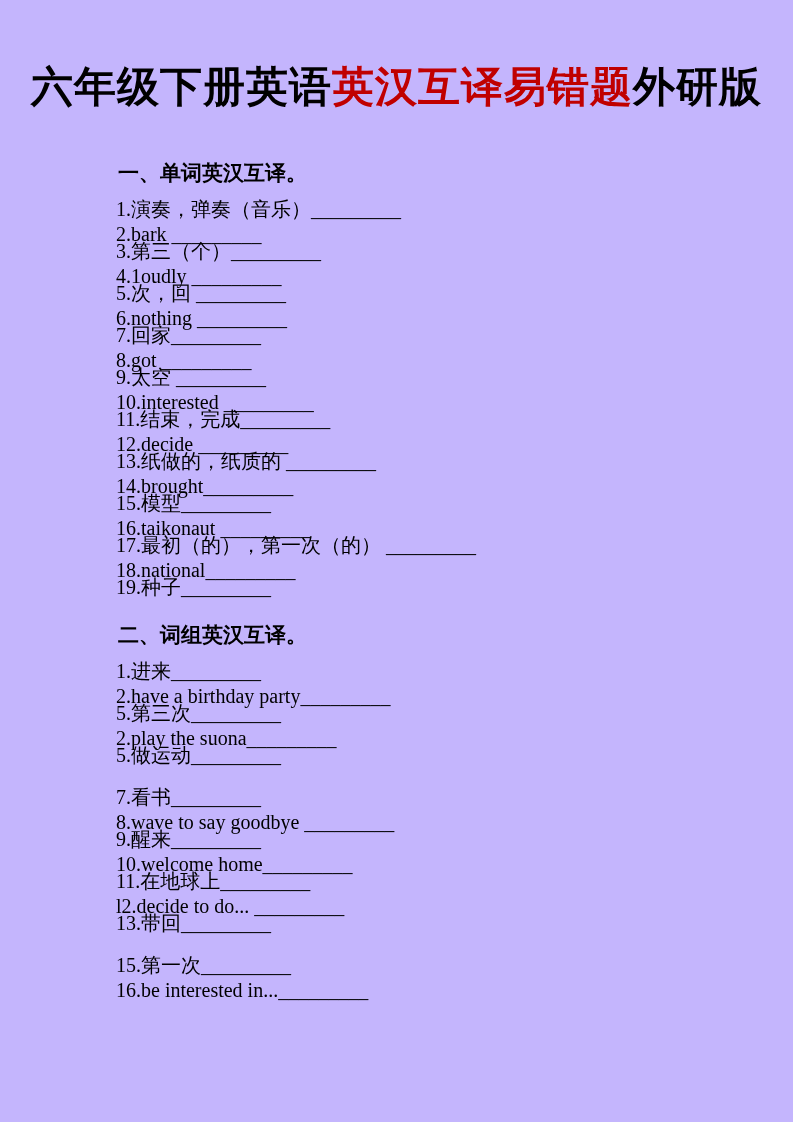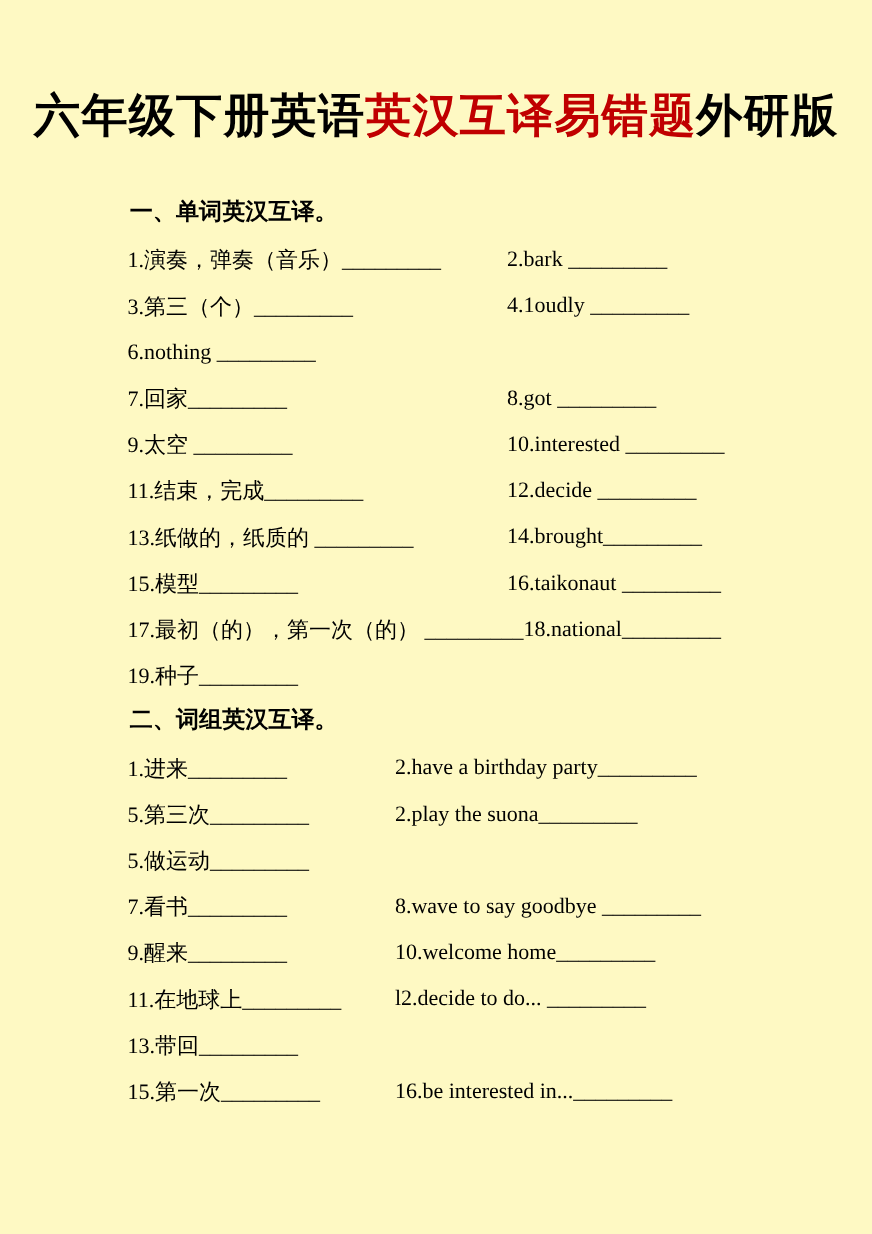--- a/index.html
+++ b/index.html
@@ -4,23 +4,23 @@
 <style>
   html, body {
     margin: 0;
     padding: 0;
     background: #ffffff;
   }
   .page {
     position: relative;
     width: 793px;
     height: 1122px;
-    background: #fef9c3;
+    background: #c4b5fd;
     box-sizing: border-box;
-    padding-top: 84px;
+    padding-top: 65px;
     overflow: hidden;
     font-family: "Liberation Serif", "DejaVu Serif", serif;
     color: #000000;
   }
   .doc-title {
     text-align: center;
     font-size: 42px;
     font-weight: bold;
     line-height: 44px;
     letter-spacing: 1px;
@@ -34,23 +34,24 @@
     font-size: 21px;
     font-weight: bold;
     line-height: 22px;
     margin: 8px 0 12px 2px;
   }
   .section:first-child .section-heading {
     margin-top: 0;
   }
   .row {
     display: flex;
-    align-items: center;
+    align-items: flex-start;
     height: 42px;
     font-size: 20px;
+    flex-direction: column;
   }
   .cell {
     white-space: pre;
   }
   .s0 .cell.left { min-width: 345px; }
   .s1 .cell.left { min-width: 243px; }
   .row.row-wide .cell.left { min-width: 0; }
 </style>
 </head>
 <body>
@@ -62,20 +63,21 @@
         <h2 class="section-heading">一、单词英汉互译。</h2>
         <div class="row">
           <span class="cell left">1.演奏，弹奏（音乐）_________</span>
           <span class="cell right">2.bark _________</span>
         </div>
         <div class="row">
           <span class="cell left">3.第三（个）_________</span>
           <span class="cell right">4.1oudly _________</span>
         </div>
         <div class="row">
+          <span class="cell left">5.次，回 _________</span>
           <span class="cell right">6.nothing _________</span>
         </div>
         <div class="row">
           <span class="cell left">7.回家_________</span>
           <span class="cell right">8.got _________</span>
         </div>
         <div class="row">
           <span class="cell left">9.太空 _________</span>
           <span class="cell right">10.interested _________</span>
         </div>

